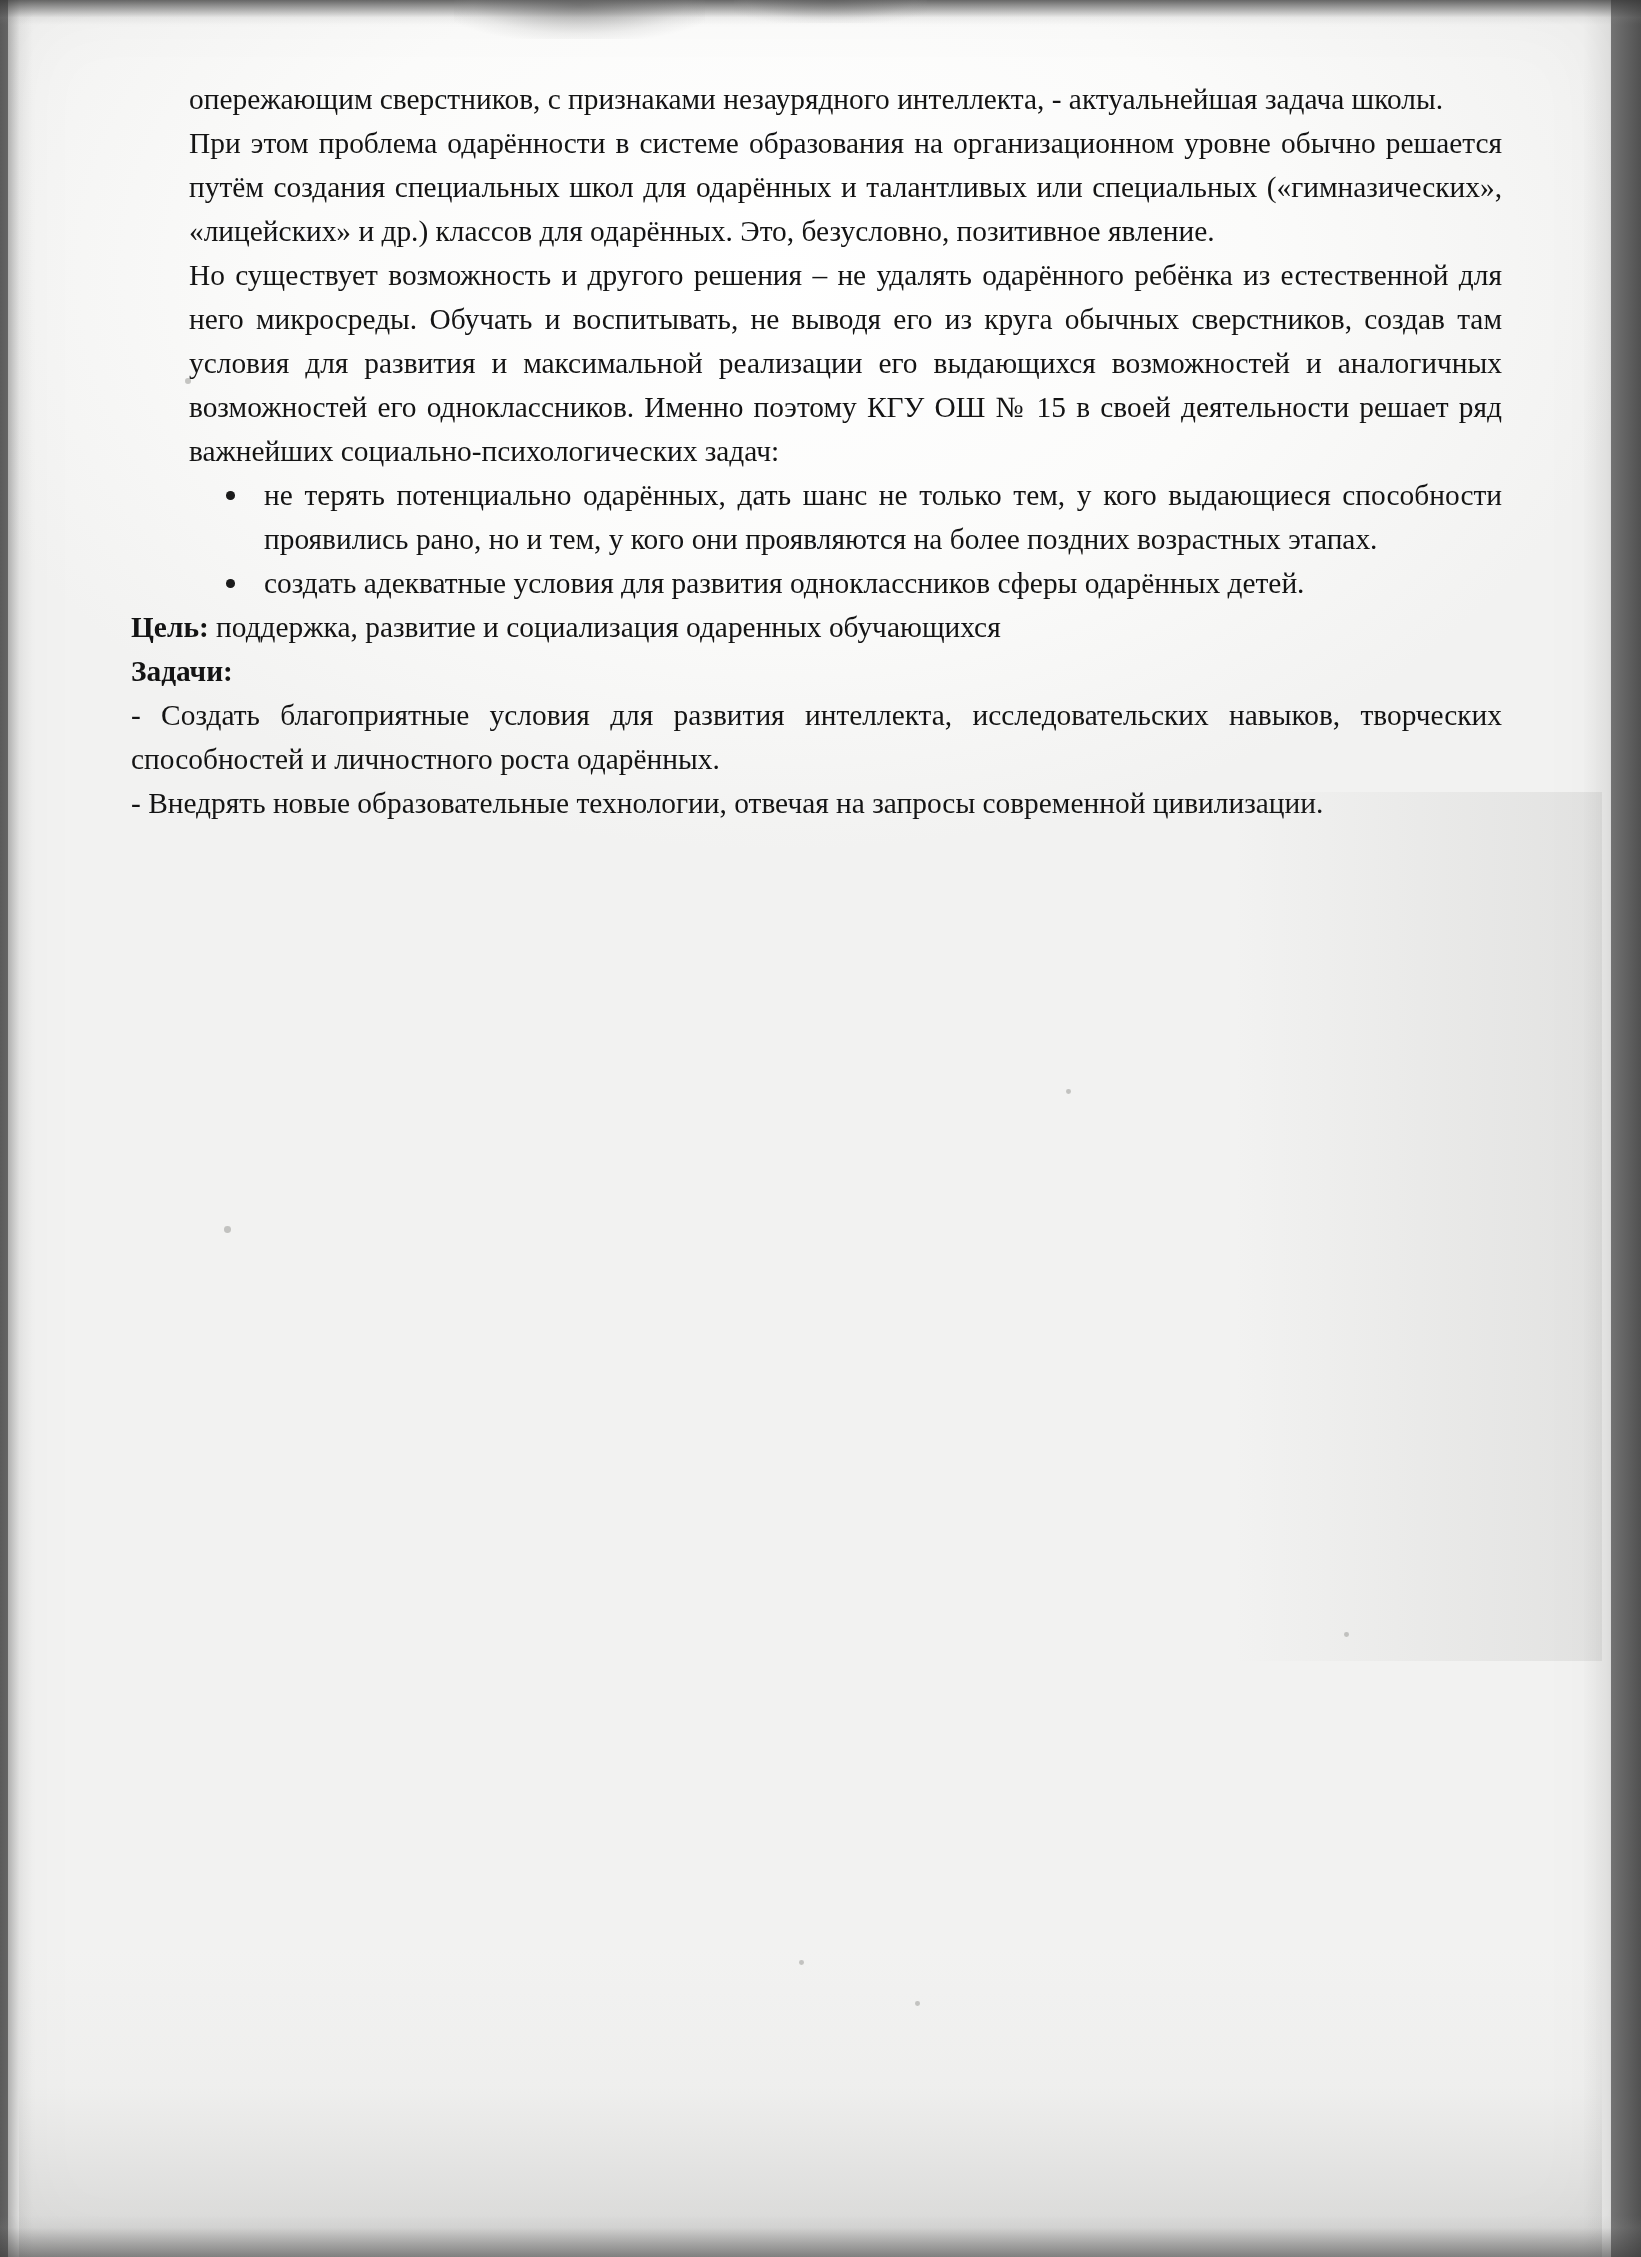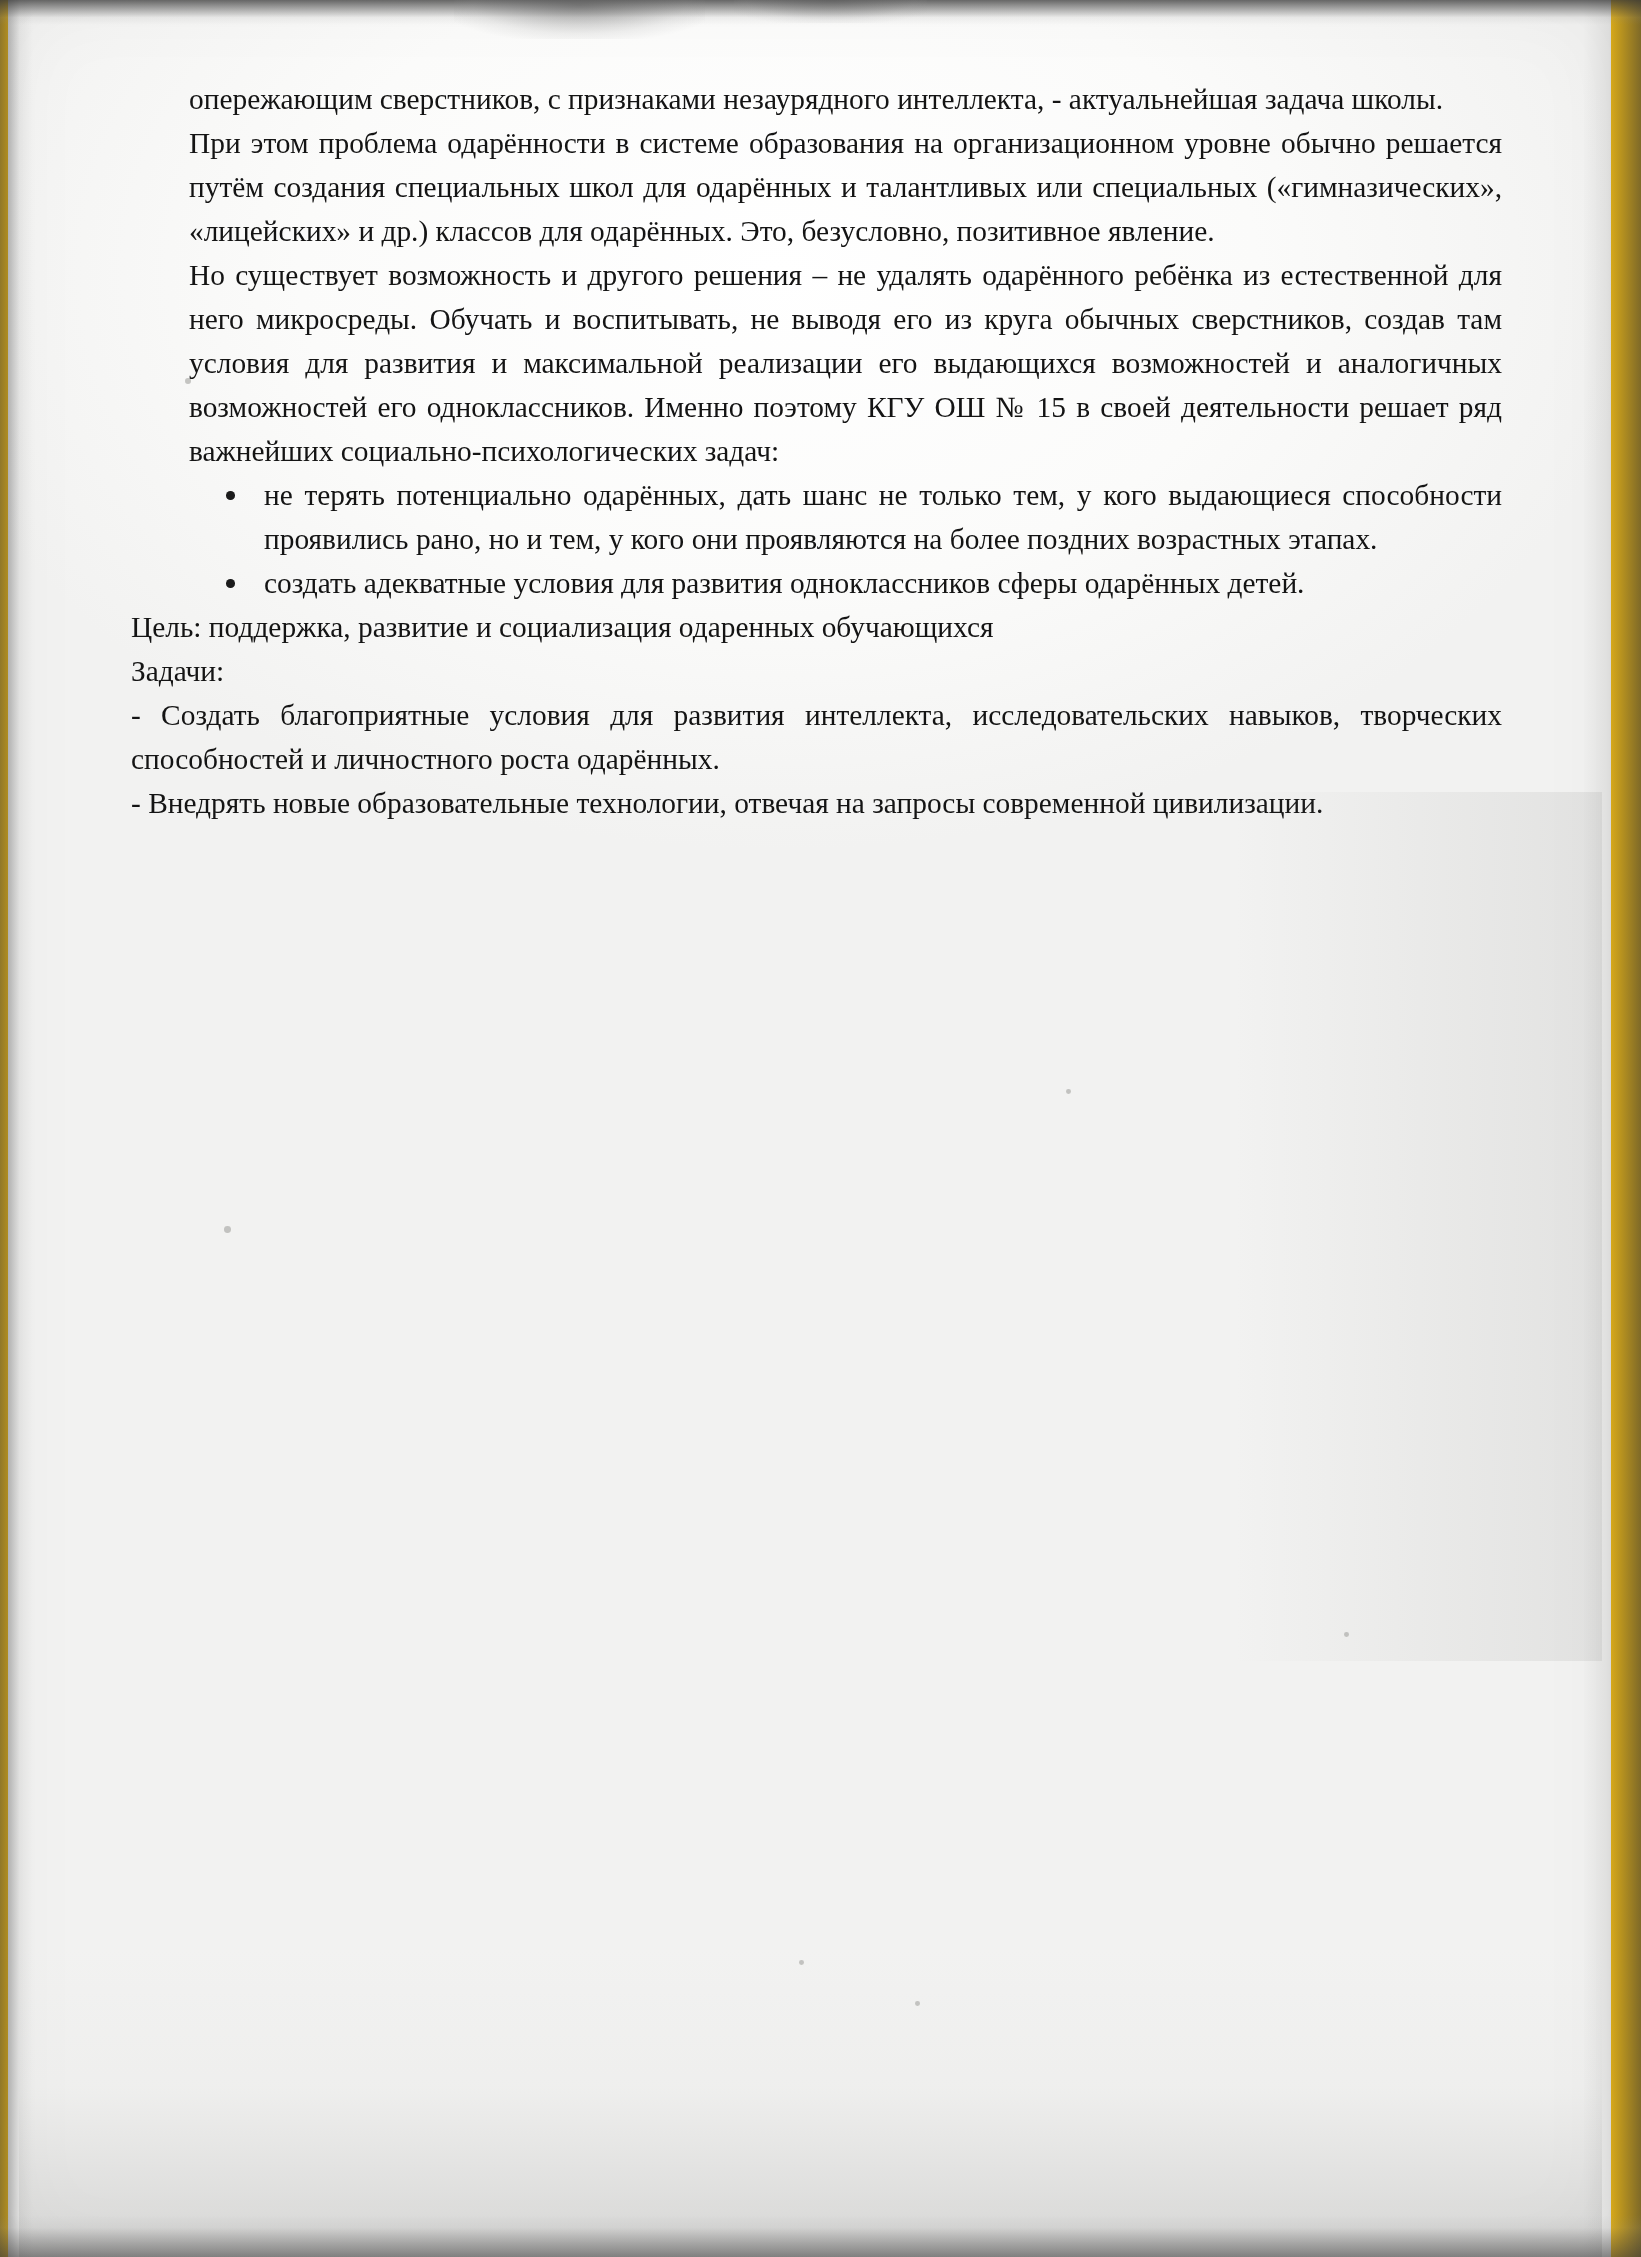--- a/index.html
+++ b/index.html
@@ -5,21 +5,21 @@
   html, body {
     margin: 0;
     padding: 0;
     background: #8f8f8f;
   }
   .page {
     position: relative;
     width: 1641px;
     height: 2257px;
     overflow: hidden;
-    background: #eab308;
+    background: #737373;
   }
   
   .sheet {
     position: absolute;
     left: 7.7px;
     top: 0px;
     width: 1603px;
     height: 2257px;
     background:
       radial-gradient(ellipse 869px 579px at 48% 12%, #ffffff 0%, #fbfbfa 55%, #f2f2f1 100%),
@@ -118,21 +118,21 @@
   .bullets li .bullet-dot {
     position: absolute;
     left: 37px;
     top: 18.3px;
     width: 8.7px;
     height: 8.7px;
     background: #1b1b1b;
     border-radius: 50%;
   }
   .lead-label {
-    font-weight: normal;
+    font-weight: bold;
   }
   .tasks-block {
     margin-left: -58px;
     width: 1371px;
   }
   .tasks-block p { text-align: justify; }
   .nojust { text-align: left; }
 
   
   .speck {

